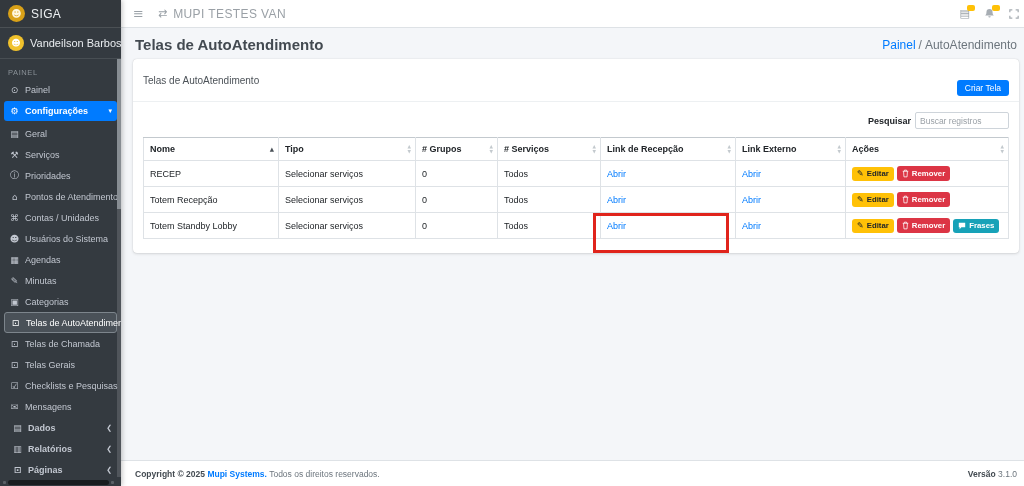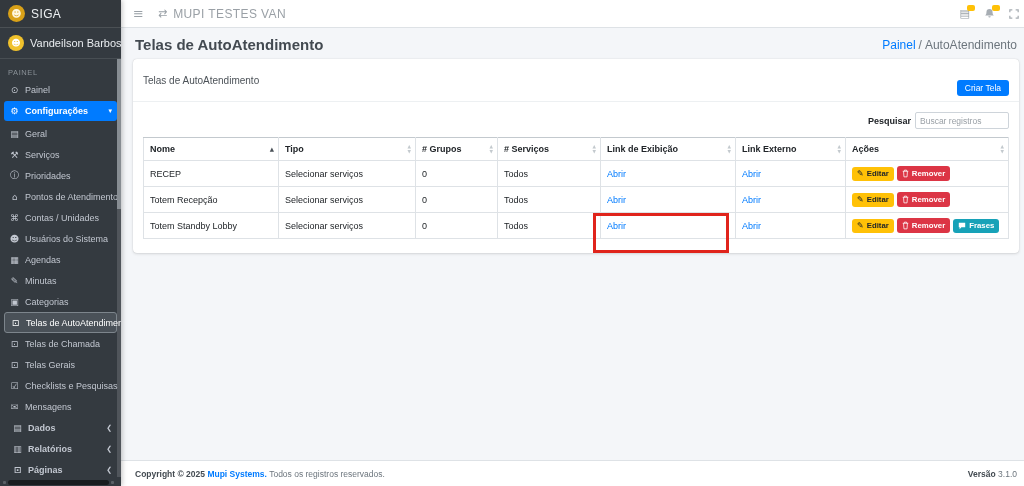--- a/index.html
+++ b/index.html
@@ -293,21 +293,21 @@
                     <span>▼</span>
                   </span></th>
                 <th><span># Grupos</span><span class="sort-both">
                     <span>▲</span>
                     <span>▼</span>
                   </span></th>
                 <th><span># Serviços</span><span class="sort-both">
                     <span>▲</span>
                     <span>▼</span>
                   </span></th>
-                <th><span>Link de Exibição</span><span class="sort-both">
+                <th><span>Link de Recepção</span><span class="sort-both">
                     <span>▲</span>
                     <span>▼</span>
                   </span></th>
                 <th><span>Link Externo</span><span class="sort-both">
                     <span>▲</span>
                     <span>▼</span>
                   </span></th>
                 <th><span>Ações</span><span class="sort-both">
                     <span>▲</span>
                     <span>▼</span>
@@ -373,21 +373,21 @@
               </tr>
             </tbody>
           </table>
       </div>
     </section>
 
     <footer class="footer">
       <span>
         <span class="fw-b">Copyright © 2025</span>
         <a class="footer-brand">Mupi Systems.</a>
-        <span>Todos os registros reservados.</span>
+        <span>Todos os direitos reservados.</span>
       </span>
       <span>
         <span class="fw-b">Versão</span>
         <span>3.1.0</span>
       </span>
     </footer>
 
     <div class="annotation-box"></div>
 
   </main>

